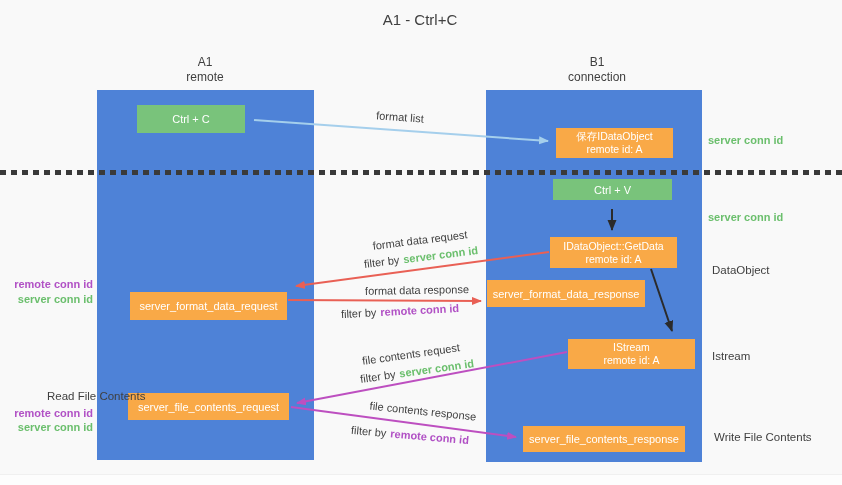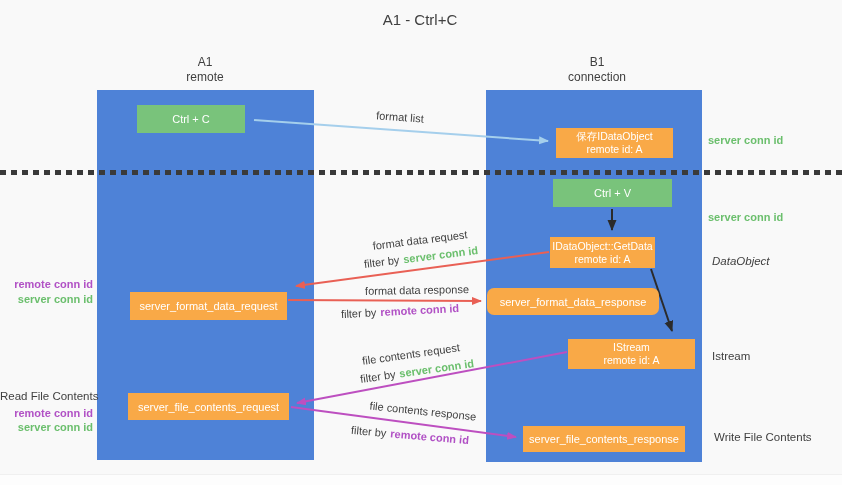--- a/index.html
+++ b/index.html
@@ -76,34 +76,34 @@
 
   <div class="node green" style="left:137px;top:105px;width:108px;height:28px;">
     <span>Ctrl + C</span>
   </div>
 
   <div class="node orange two-line" style="left:556px;top:128px;width:117px;height:30px;">
     <span>保存IDataObject</span>
     <span>remote id: A</span>
   </div>
 
-  <div class="node green" style="left:553px;top:179px;width:119px;height:28px;">
+  <div class="node green" style="left:553px;top:179px;width:119px;height:21px;">
     <span>Ctrl + V</span>
   </div>
 
-  <div class="node orange two-line" style="left:550px;top:237px;width:105px;height:31px;">
+  <div class="node orange two-line" style="left:550px;top:237px;width:127px;height:31px;">
     <span>IDataObject::GetData</span>
     <span>remote id: A</span>
   </div>
 
   <div class="node orange" style="left:130px;top:277px;width:157px;height:28px;margin-top:15px;">
     <span>server_format_data_request</span>
   </div>
 
-  <div class="node orange" style="left:487px;top:288px;width:172px;height:27px;border-radius:7px;">
+  <div class="node orange" style="left:487px;top:280px;width:158px;height:27px;">
     <span>server_format_data_response</span>
   </div>
 
   <div class="node orange two-line" style="left:568px;top:339px;width:127px;height:30px;">
     <span>IStream</span>
     <span>remote id: A</span>
   </div>
 
   <div class="node orange" style="left:523px;top:426px;width:162px;height:26px;">
     <span>server_file_contents_response</span>
@@ -144,28 +144,28 @@
   <div class="edge-label" style="left:423px;top:411px;transform:translate(-50%,-50%) rotate(6deg);">
     <span>file contents response</span>
   </div>
   <div class="edge-label" style="left:410px;top:435px;transform:translate(-50%,-50%) rotate(5deg);">
     <span>filter by</span>
     <span class="ptxt">remote conn id</span>
   </div>
 
   <div class="side-conn gtxt" style="left:708px;top:133px;">server conn id</div>
   <div class="side-conn gtxt" style="left:708px;top:210px;">server conn id</div>
-  <div class="side-label" style="left:712px;top:255px;font-style:italic;">DataObject</div>
+  <div class="side-label" style="left:712px;top:264px;">DataObject</div>
   <div class="side-label" style="left:712px;top:350px;">Istream</div>
   <div class="side-label" style="left:714px;top:431px;">Write File Contents</div>
 
   <div class="side-conn left-block" style="top:277px;">
     <div class="ptxt">remote conn id</div>
     <div class="gtxt">server conn id</div>
   </div>
-  <div class="side-label left-block" style="top:390px;">Read File Contents</div>
+  <div class="side-label left-block" style="top:390px;padding-left:47px;">Read File Contents</div>
   <div class="side-conn left-block" style="top:406px;line-height:14px;">
     <div class="ptxt">remote conn id</div>
     <div class="gtxt">server conn id</div>
   </div>
 
   <div class="bottom-strip"></div>
 </div>
 
 </body></html>

